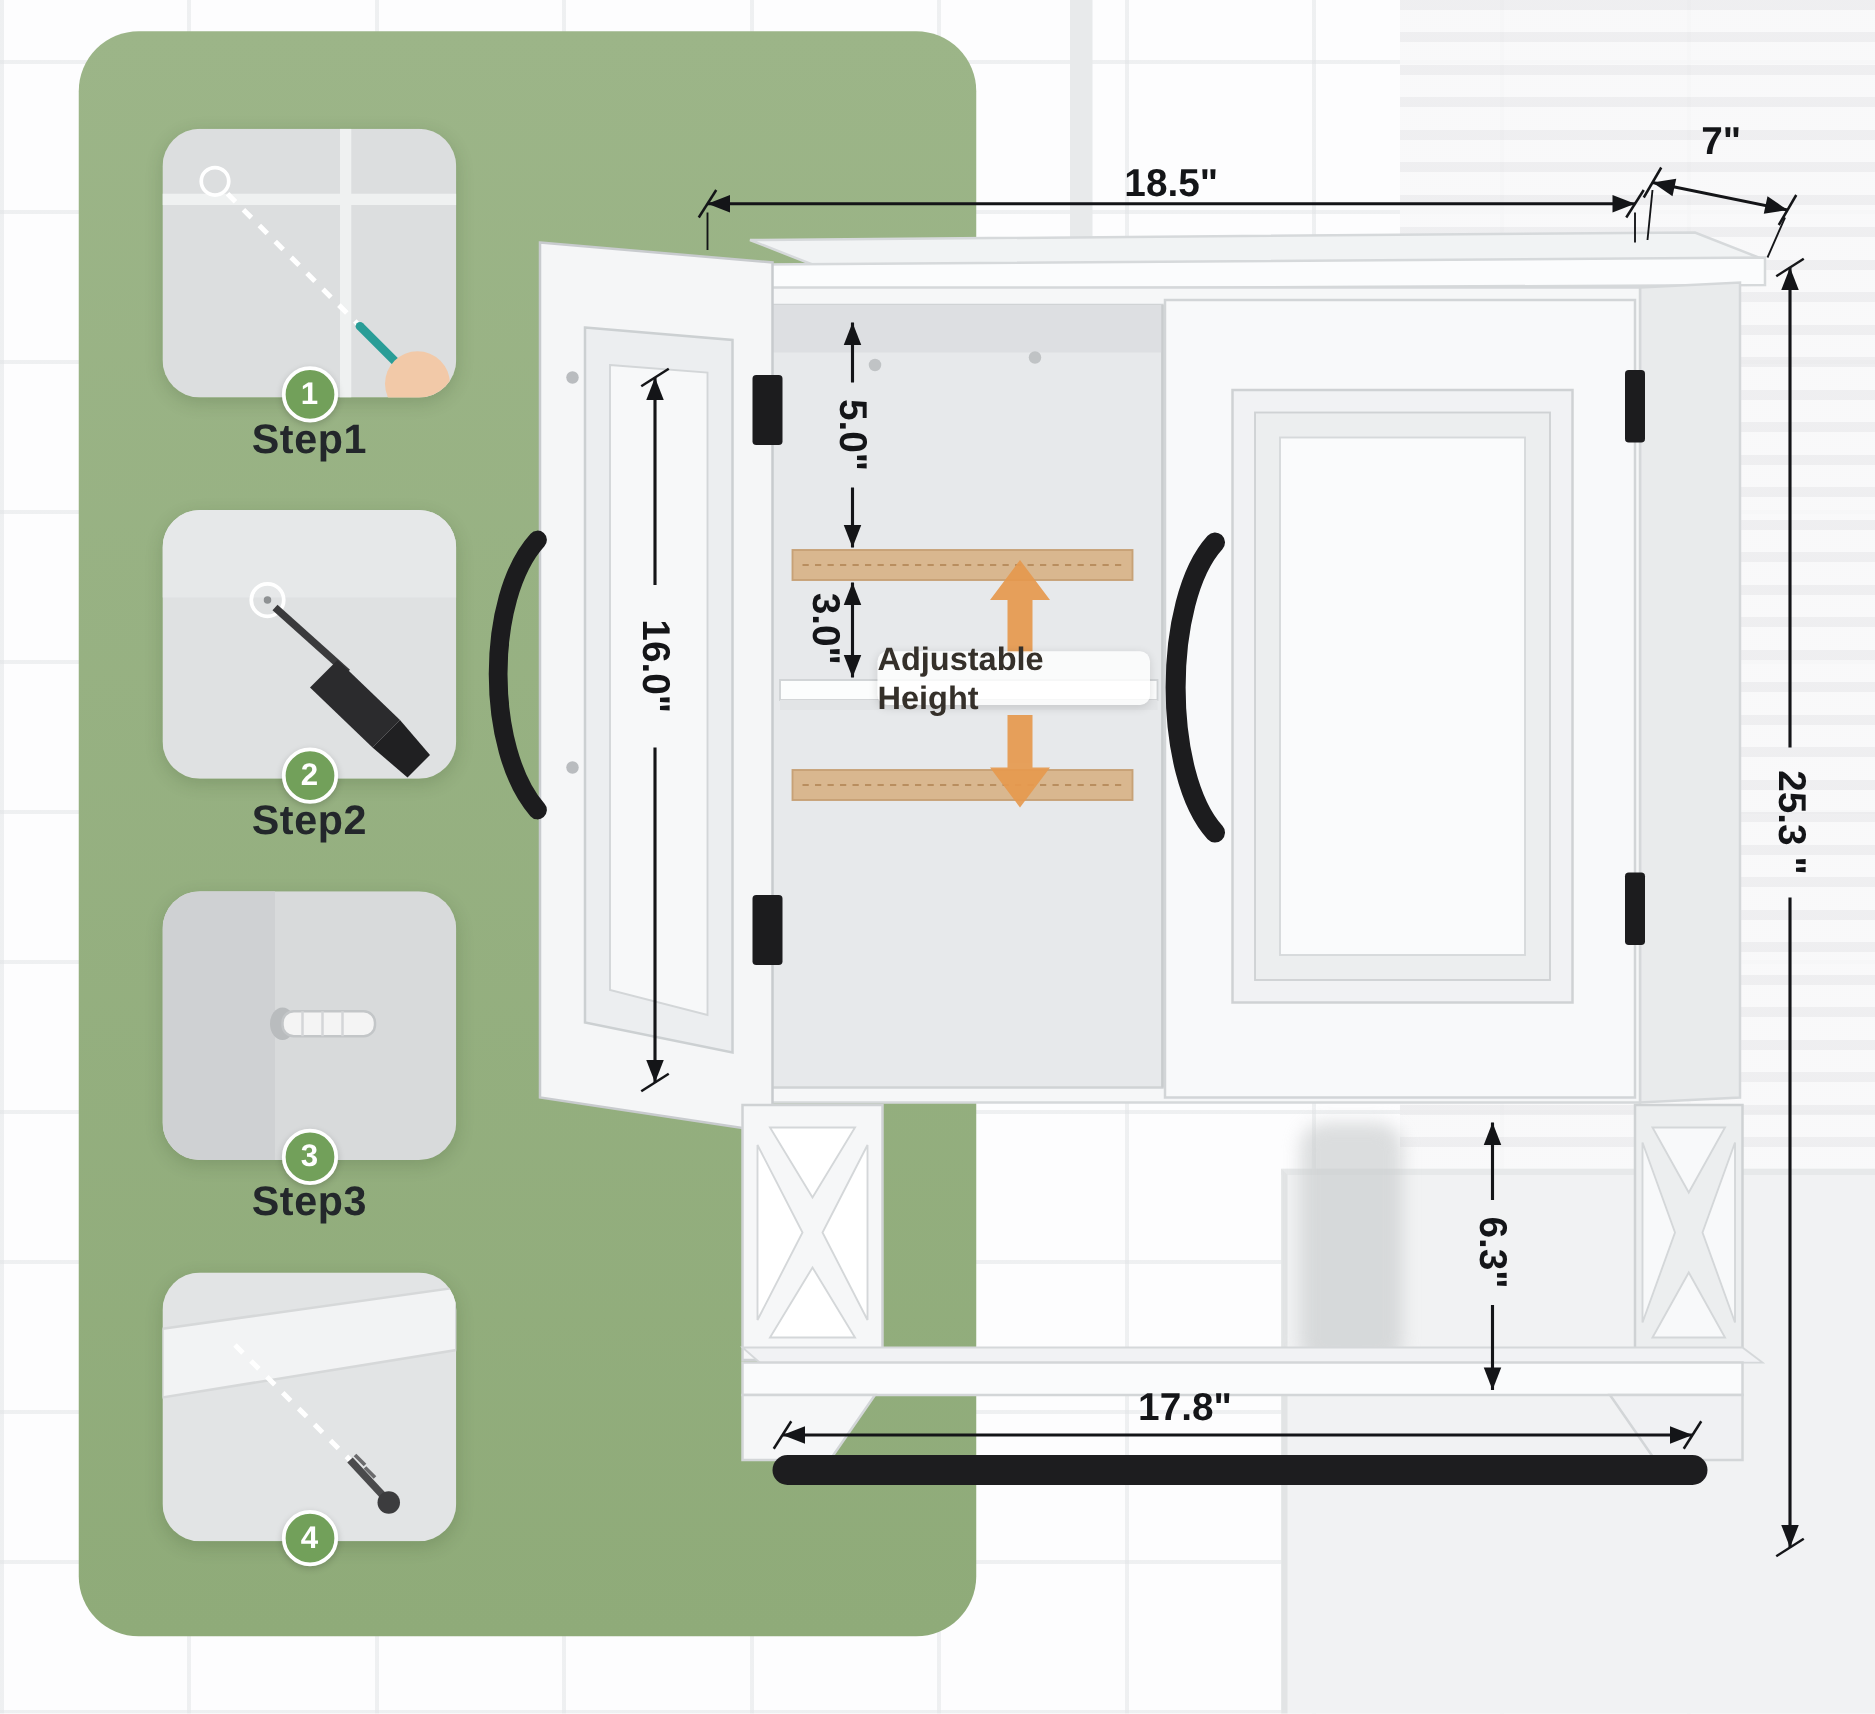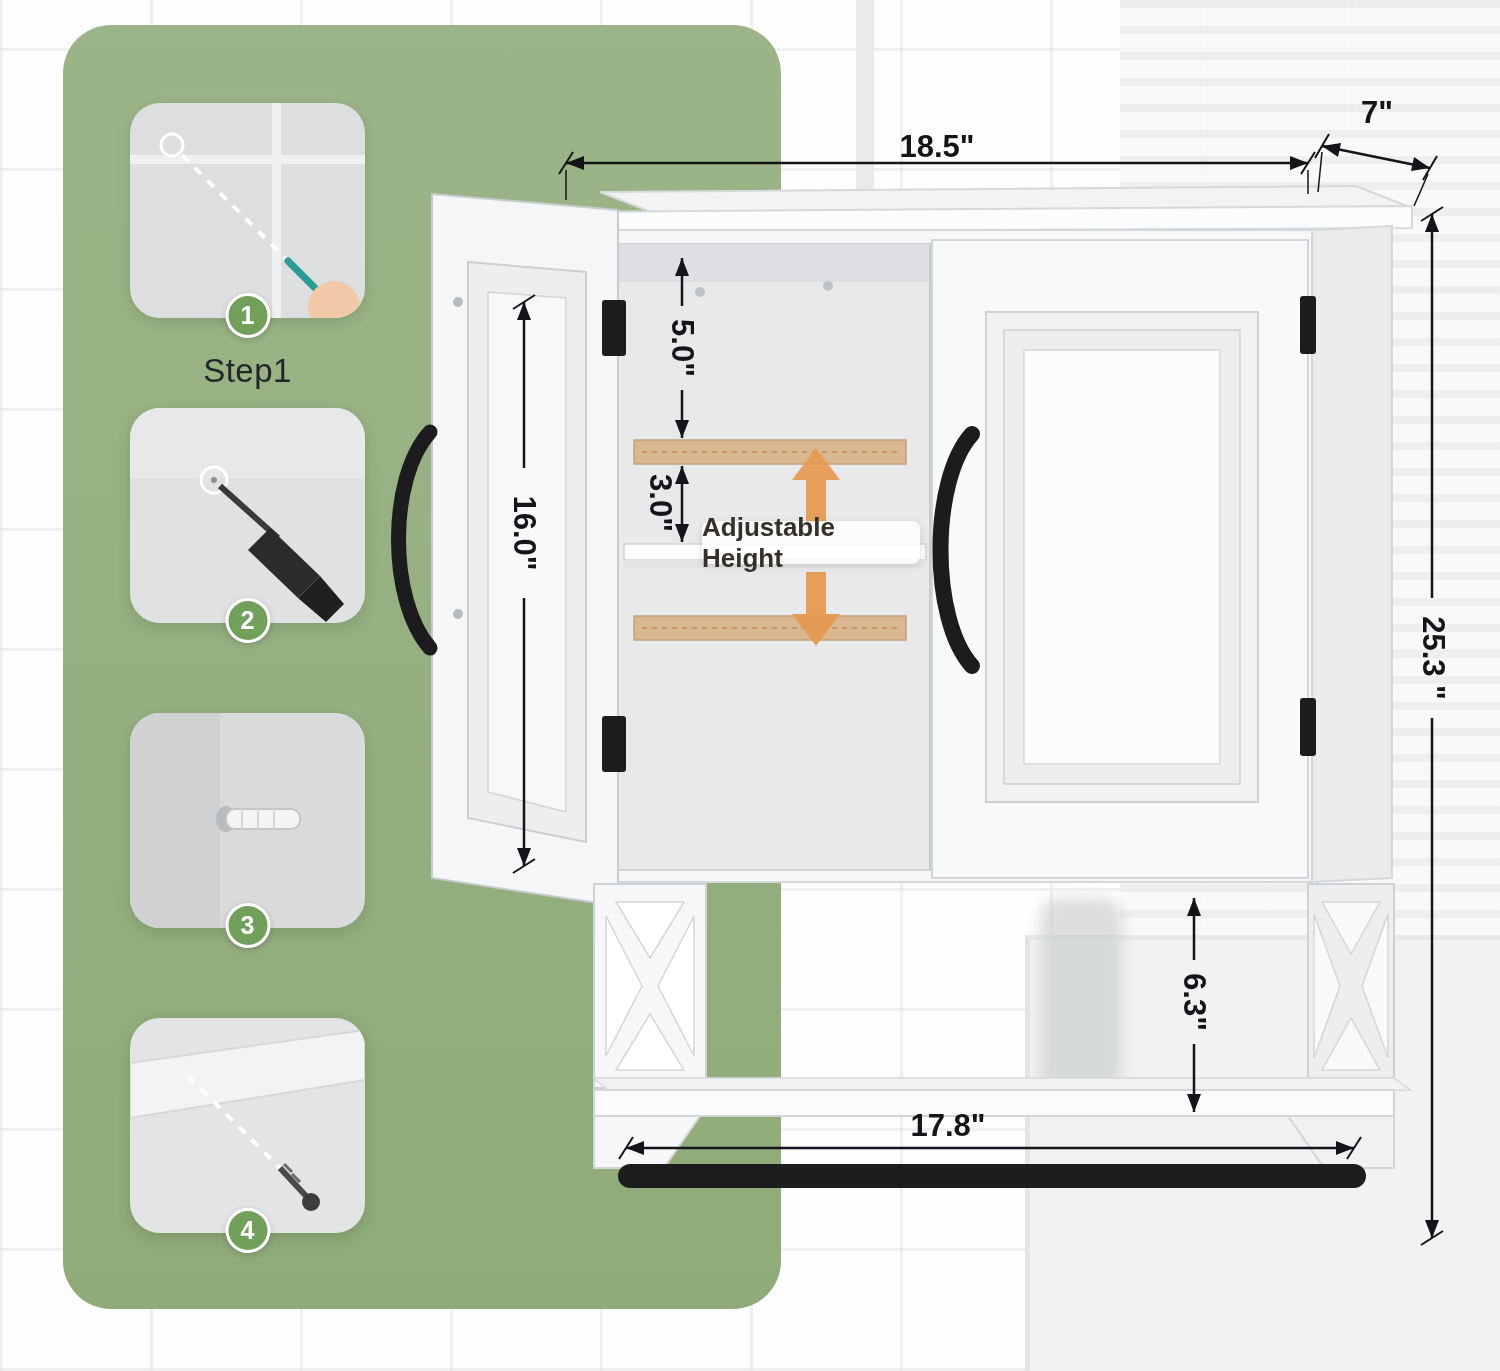--- a/index.html
+++ b/index.html
@@ -31,21 +31,21 @@
   .step-card { position:absolute; left:130px; width:235px; text-align:center; }
   .thumb { position:relative; width:235px; height:215px; border-radius:30px; overflow:visible;
     box-shadow:0 4px 14px rgba(40,60,30,.18); }
   .thumb svg { display:block; border-radius:30px; }
   .badge { position:absolute; left:50%; bottom:-20px; transform:translateX(-50%);
     width:45px; height:45px; border-radius:50%;
     background:var(--badge-green,#72a05a); border:3px solid #ffffff;
     color:#fff; font-weight:bold; font-size:25px;
     display:flex; align-items:center; justify-content:center;
     box-shadow:0 2px 6px rgba(0,0,0,.18); }
-  .step-label { margin-top:34px; font-size:33px; font-weight:normal;
+  .step-label { margin-top:14px; font-size:33px; font-weight:bold;
     color:var(--step-label-ink,#23272b); letter-spacing:.5px; }
 
   
   .cabinet-svg { position:absolute; left:0; top:0; }
 
   
   .dim { position:absolute; font-weight:bold; font-size:31px; color:var(--dimension-ink,#141518);
     white-space:nowrap; transform:translate(-50%,-50%); }
   .dim.rot { transform:translate(-50%,-50%) rotate(90deg); }
 
@@ -90,35 +90,37 @@
         <rect width="235" height="215" fill="#dfe1e2"></rect>
         <rect x="0" y="0" width="235" height="70" fill="#e6e8e9"></rect>
         <circle cx="84" cy="72" r="13" fill="none" stroke="#ffffff" stroke-width="3"></circle>
         <circle cx="84" cy="72" r="3" fill="#8e9193"></circle>
         <line x1="90" y1="78" x2="148" y2="130" stroke="#3a3a3c" stroke-width="6"></line>
         <polygon points="140,120 190,168 168,190 118,142" fill="#2b2b2d"></polygon>
         <polygon points="168,190 190,168 214,196 196,214" fill="#202022"></polygon>
       </svg>
       <div class="badge">2</div>
     </div>
+    <div class="step-label">Step2</div>
   </div>
 
   <div class="step-card" style="top:713px">
     <div class="thumb">
       <svg width="235" height="215" viewBox="0 0 235 215">
         <rect width="235" height="215" fill="#d8dadb"></rect>
         <rect x="0" y="0" width="90" height="215" fill="#cfd1d3"></rect>
         <ellipse cx="96" cy="106" rx="10" ry="13" fill="#b9bcbe"></ellipse>
         <rect x="96" y="96" width="74" height="20" rx="9" fill="#f4f4f4" stroke="#c3c6c8" stroke-width="2"></rect>
         <line x1="112" y1="96" x2="112" y2="116" stroke="#d4d6d8" stroke-width="2"></line>
         <line x1="128" y1="96" x2="128" y2="116" stroke="#d4d6d8" stroke-width="2"></line>
         <line x1="144" y1="96" x2="144" y2="116" stroke="#d4d6d8" stroke-width="2"></line>
       </svg>
       <div class="badge">3</div>
     </div>
+    <div class="step-label">Step3</div>
   </div>
 
   <div class="step-card" style="top:1018px">
     <div class="thumb">
       <svg width="235" height="215" viewBox="0 0 235 215">
         <rect width="235" height="215" fill="#e2e4e5"></rect>
         <polygon points="0,45 235,12 235,62 0,100" fill="#f2f3f4" stroke="#d6d8d9" stroke-width="2"></polygon>
         <line x1="58" y1="58" x2="150" y2="150" stroke="#ffffff" stroke-width="4" stroke-dasharray="9 9"></line>
         <line x1="150" y1="150" x2="176" y2="178" stroke="#4a4a4c" stroke-width="6"></line>
         <circle cx="181" cy="184" r="9" fill="#3c3c3e"></circle>

